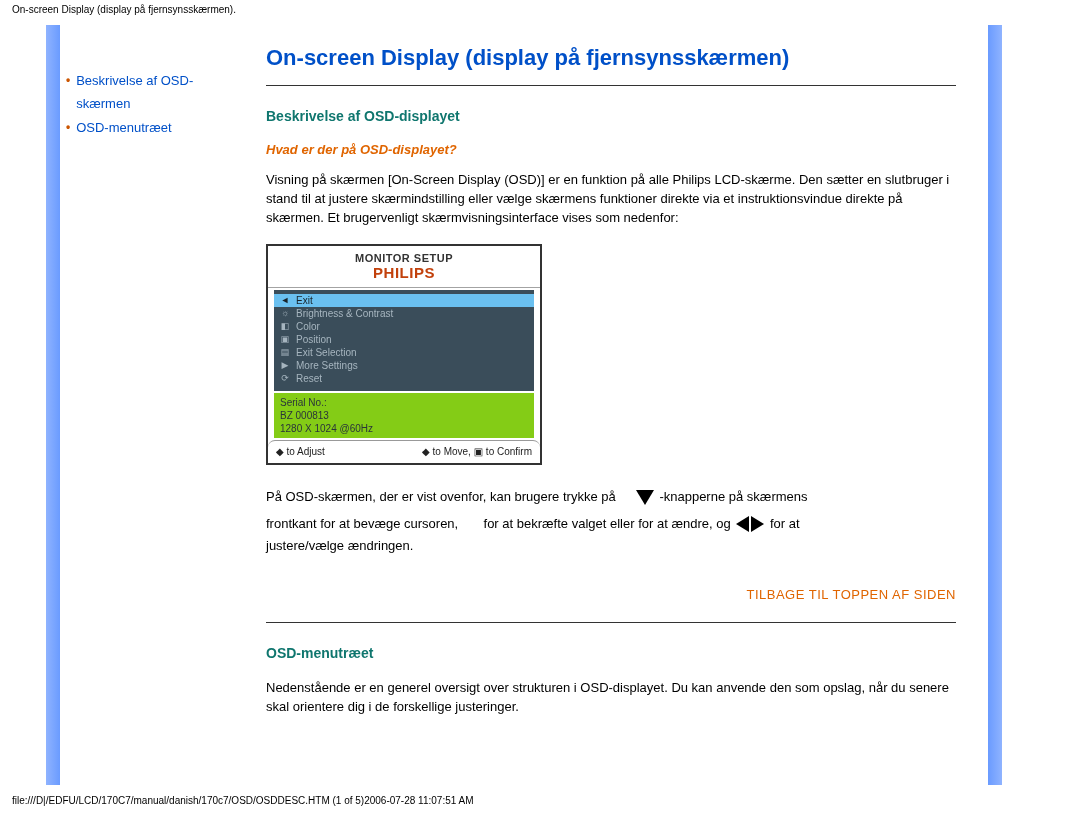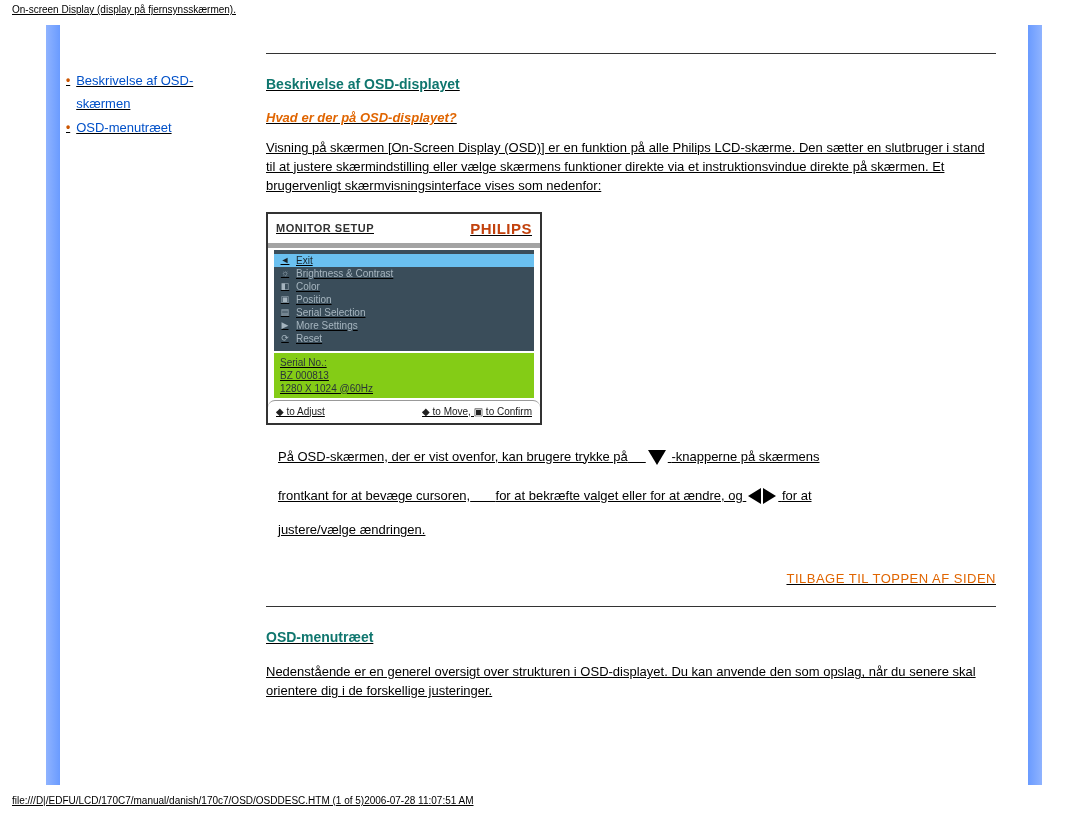--- a/index.html
+++ b/index.html
@@ -4,26 +4,25 @@
 <style>
   body {
     margin: 0;
     padding: 0;
     font-family: Arial, Helvetica, sans-serif;
     font-size: 13px;
     background: #fff;
     color: #000;
   }
   .page {
-    width: 1080px;
+    width: 1002px;
     margin: 0;
     background: #fff;
     position: relative;
     min-height: 834px;
-    text-decoration: underline;
   }
   .header-bar {
     padding: 4px 12px 10px;
     font-size: 10px;
     color: #000;
   }
   .content-row {
     display: flex;
     align-items: stretch;
   }
@@ -96,21 +95,22 @@
   }
   .osd-titlebar {
     display: flex;
     justify-content: space-between;
     align-items: center;
     padding: 6px 8px 6px 8px;
     font-size: 11px;
     font-weight: bold;
     letter-spacing: 0.5px;
     color: #333;
-    border-bottom: 5px solid #a3a3a3;
+    border-bottom: 1px solid #a3a3a3;
+    flex-direction: column;
   }
   .philips {
     color: #c2410c;
     font-weight: bold;
     font-size: 15px;
     letter-spacing: 0.5px;
   }
   .osd-body {
     padding: 0 6px 2px 6px;
   }
@@ -149,21 +149,21 @@
     justify-content: space-between;
     font-size: 10px;
     color: #222;
     padding: 5px 8px 6px 8px;
     border-top: 1px solid #999;
     border-radius: 7px;
   }
   .instr-line {
     font-size: 13px;
     line-height: 2.1;
-    margin: 12px;
+    margin: 0;
   }
   .tri-down, .tri-lr {
     display: inline-block;
     vertical-align: middle;
     margin: 0 2px;
   }
   .tri-down {
     width: 0; height: 0;
     border-left: 9px solid transparent;
     border-right: 9px solid transparent;
@@ -226,20 +226,21 @@
         <span>Beskrivelse af OSD-skærmen</span>
       </div>
       <div class="nav-item">
         <span class="bullet">•</span>
         <span>OSD-menutræet</span>
       </div>
     </div>
 
     <div class="main">
 
+      <h1 class="title">On-screen Display (display på fjernsynsskærmen)</h1>
       <hr>
 
       <div class="subhead">Beskrivelse af OSD-displayet</div>
       <div class="orange-i">Hvad er der på OSD-displayet?</div>
       <p class="body">Visning på skærmen [On-Screen Display (OSD)] er en funktion på alle Philips LCD-skærme. Den sætter en slutbruger i stand til at justere skærmindstilling eller vælge skærmens funktioner direkte via et instruktionsvindue direkte på skærmen. Et brugervenligt skærmvisningsinterface vises som nedenfor:</p>
 
       <div class="osd-box">
         <div class="osd-titlebar">
           <span>MONITOR SETUP</span>
           <span class="philips">PHILIPS</span>
@@ -257,21 +258,21 @@
             <div class="osd-row">
               <span class="glyph">◧</span>
               <span>Color</span>
             </div>
             <div class="osd-row">
               <span class="glyph">▣</span>
               <span>Position</span>
             </div>
             <div class="osd-row">
               <span class="glyph">▤</span>
-              <span>Serial Selection</span>
+              <span>Exit Selection</span>
             </div>
             <div class="osd-row">
               <span class="glyph">▶</span>
               <span>More Settings</span>
             </div>
             <div class="osd-row">
               <span class="glyph">⟳</span>
               <span>Reset</span>
             </div>
           </div>

